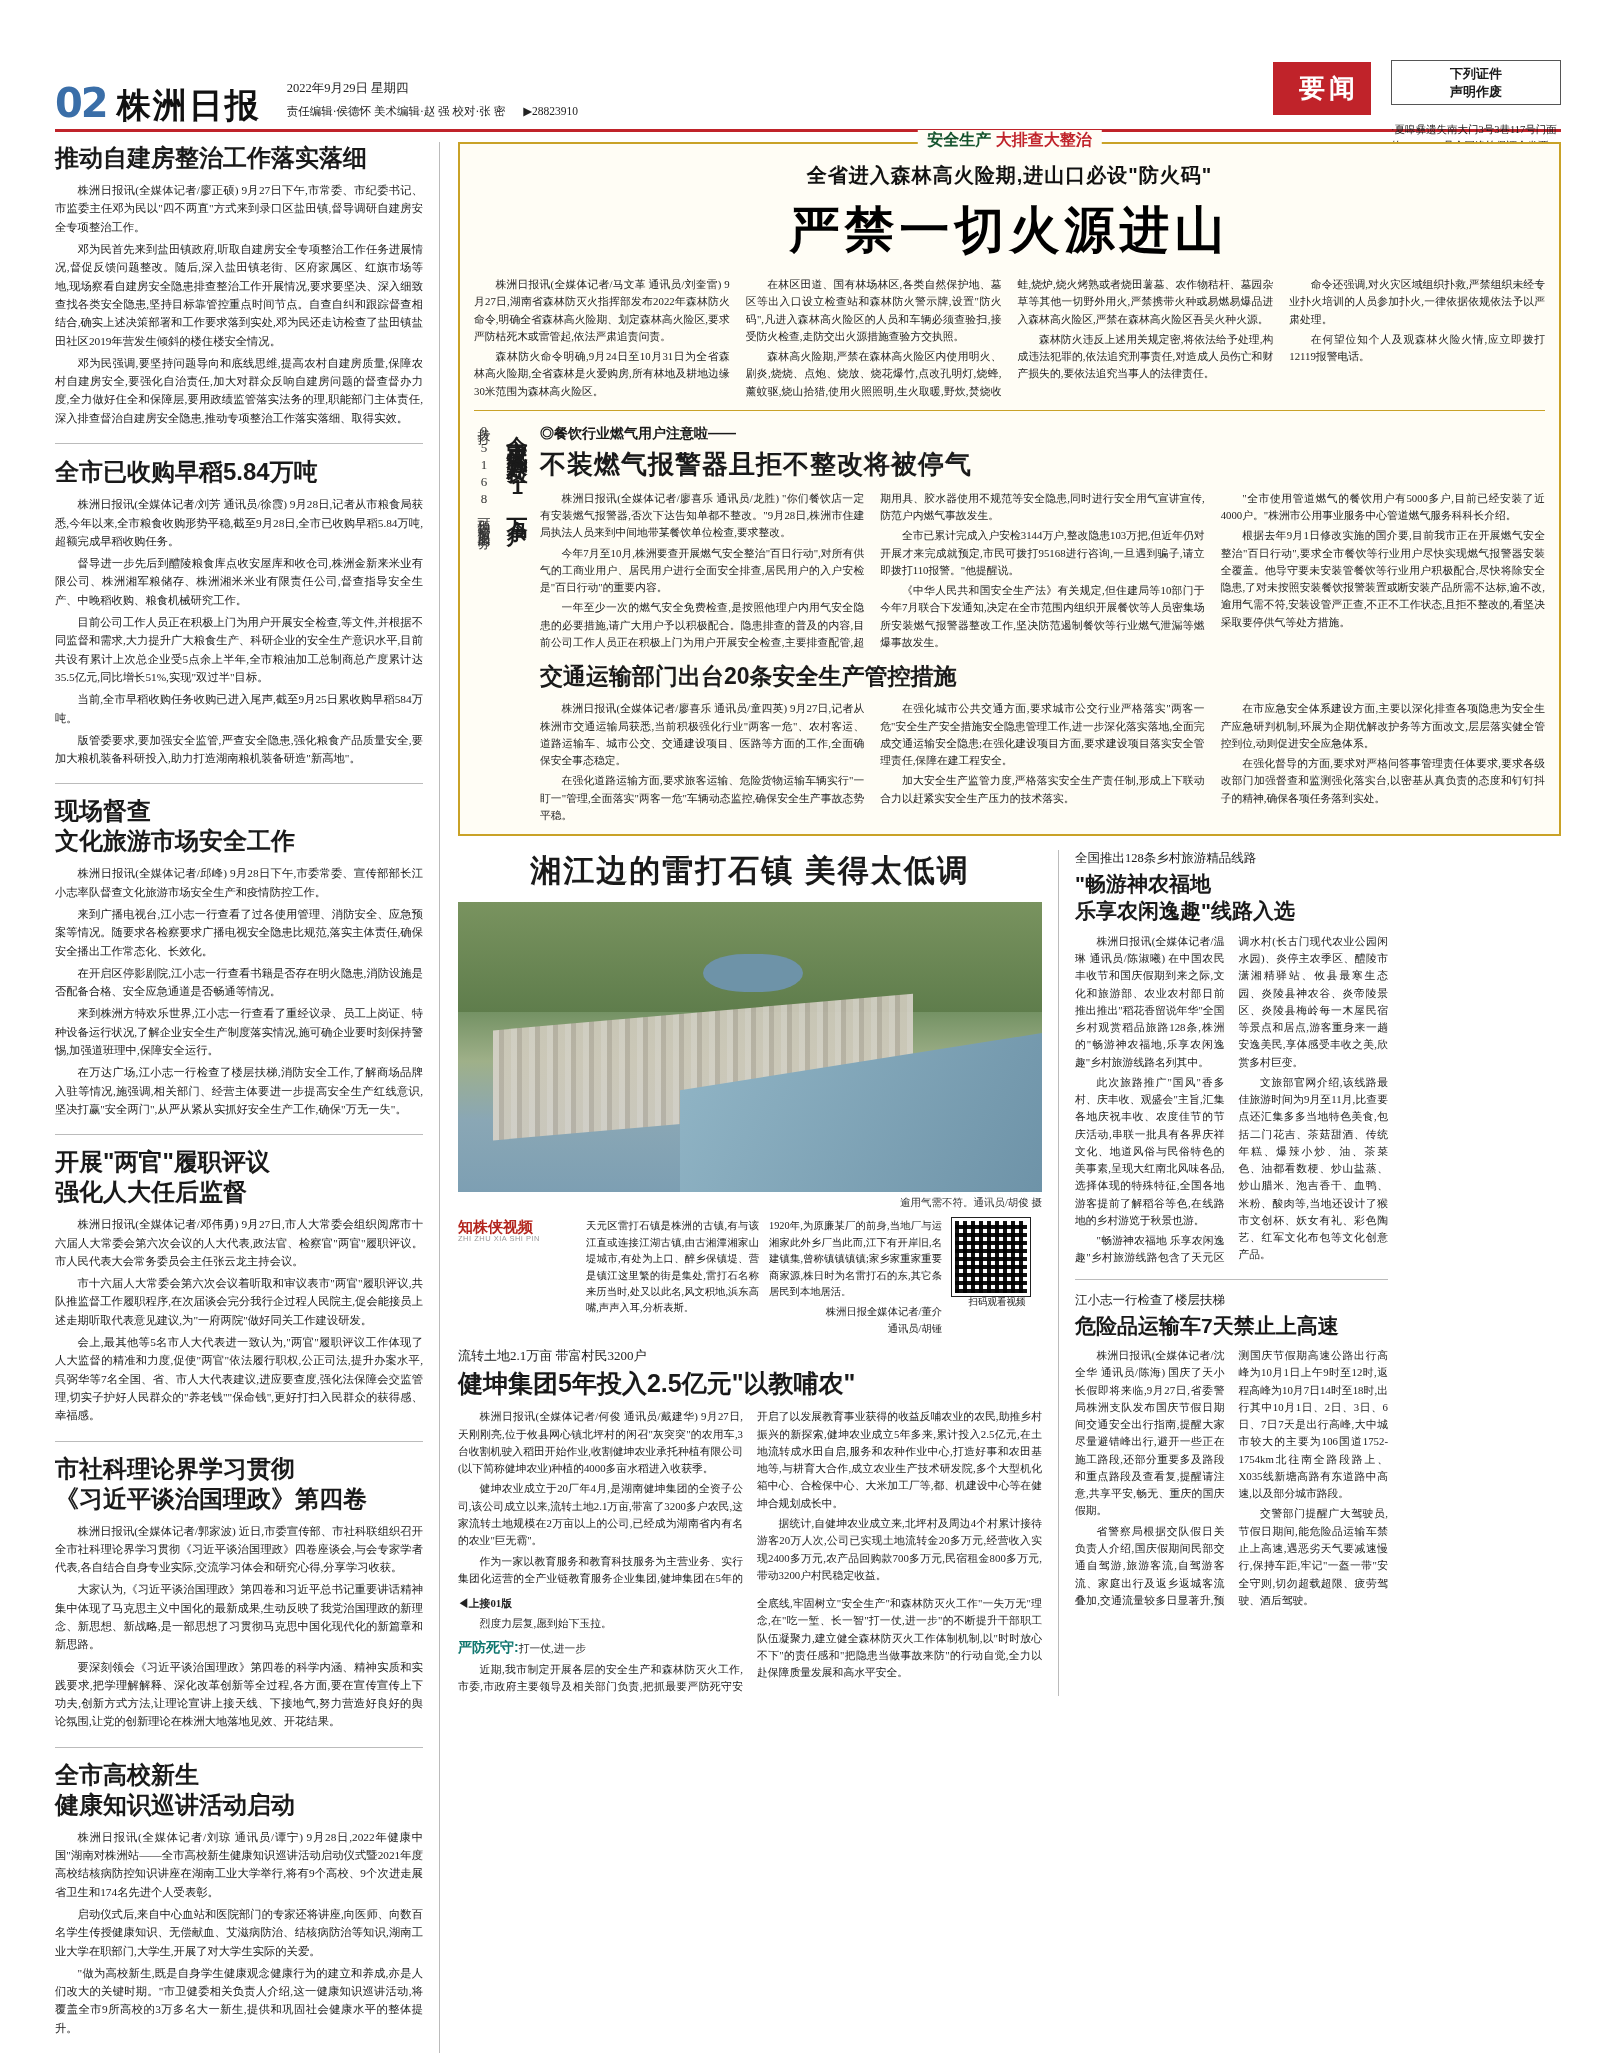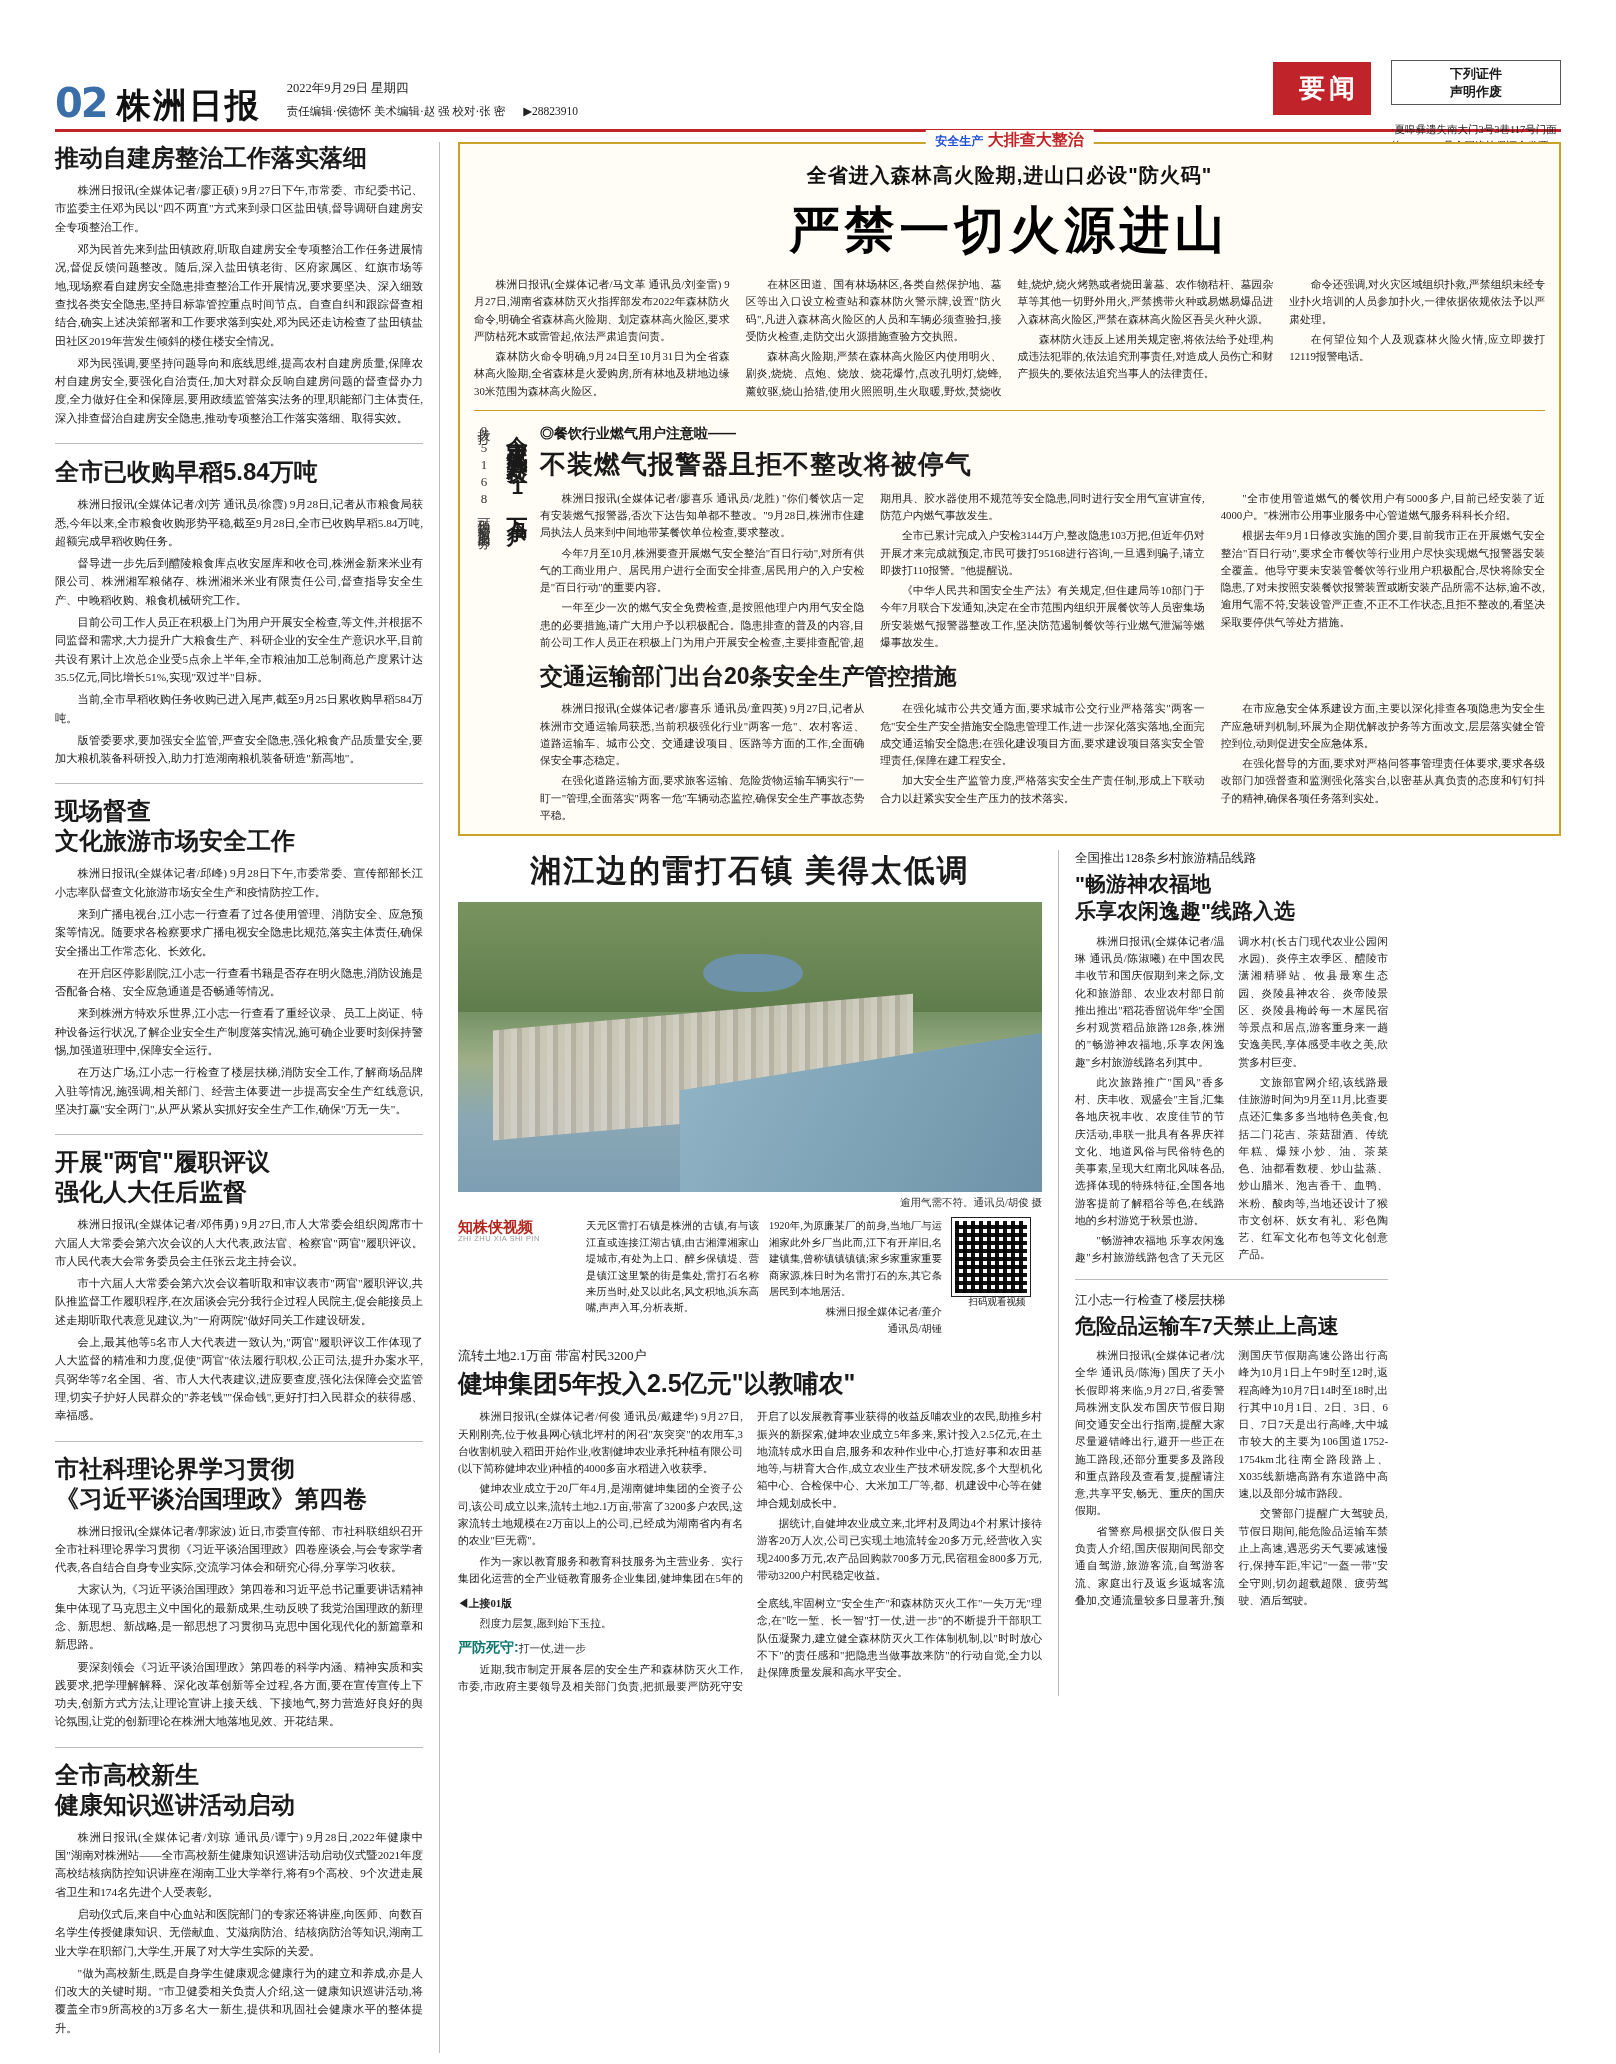--- a/index.html
+++ b/index.html
@@ -82,21 +82,21 @@
     border:2px solid #c9a227; padding:12px 14px 10px 14px;
     position:relative;
     background:#fffdf5;
   }
   .feature-tag {
     position:absolute; top:-14px; left:50%; transform:translateX(-50%);
     background:#fffdf5; padding:0 10px; white-space:nowrap;
     font-size:16px; font-weight:bold; color:#c0232a;
     font-family:"Liberation Sans", sans-serif;
   }
-  .feature-tag .small { font-size:12px; color:#1d4ed8; }
+  .feature-tag .small { font-size:16px; color:#14532d; }
   .feat-sub {
     text-align:center; font-size:20px; font-weight:bold;
     letter-spacing:1px; margin-top:6px; color:#111;
     font-family:"Liberation Sans", sans-serif;
   }
   .feat-title {
     text-align:center; font-size:50px; font-weight:bold;
     letter-spacing:5px; margin:8px 0 12px 0; color:#000;
     font-family:"Liberation Sans", sans-serif;
   }

